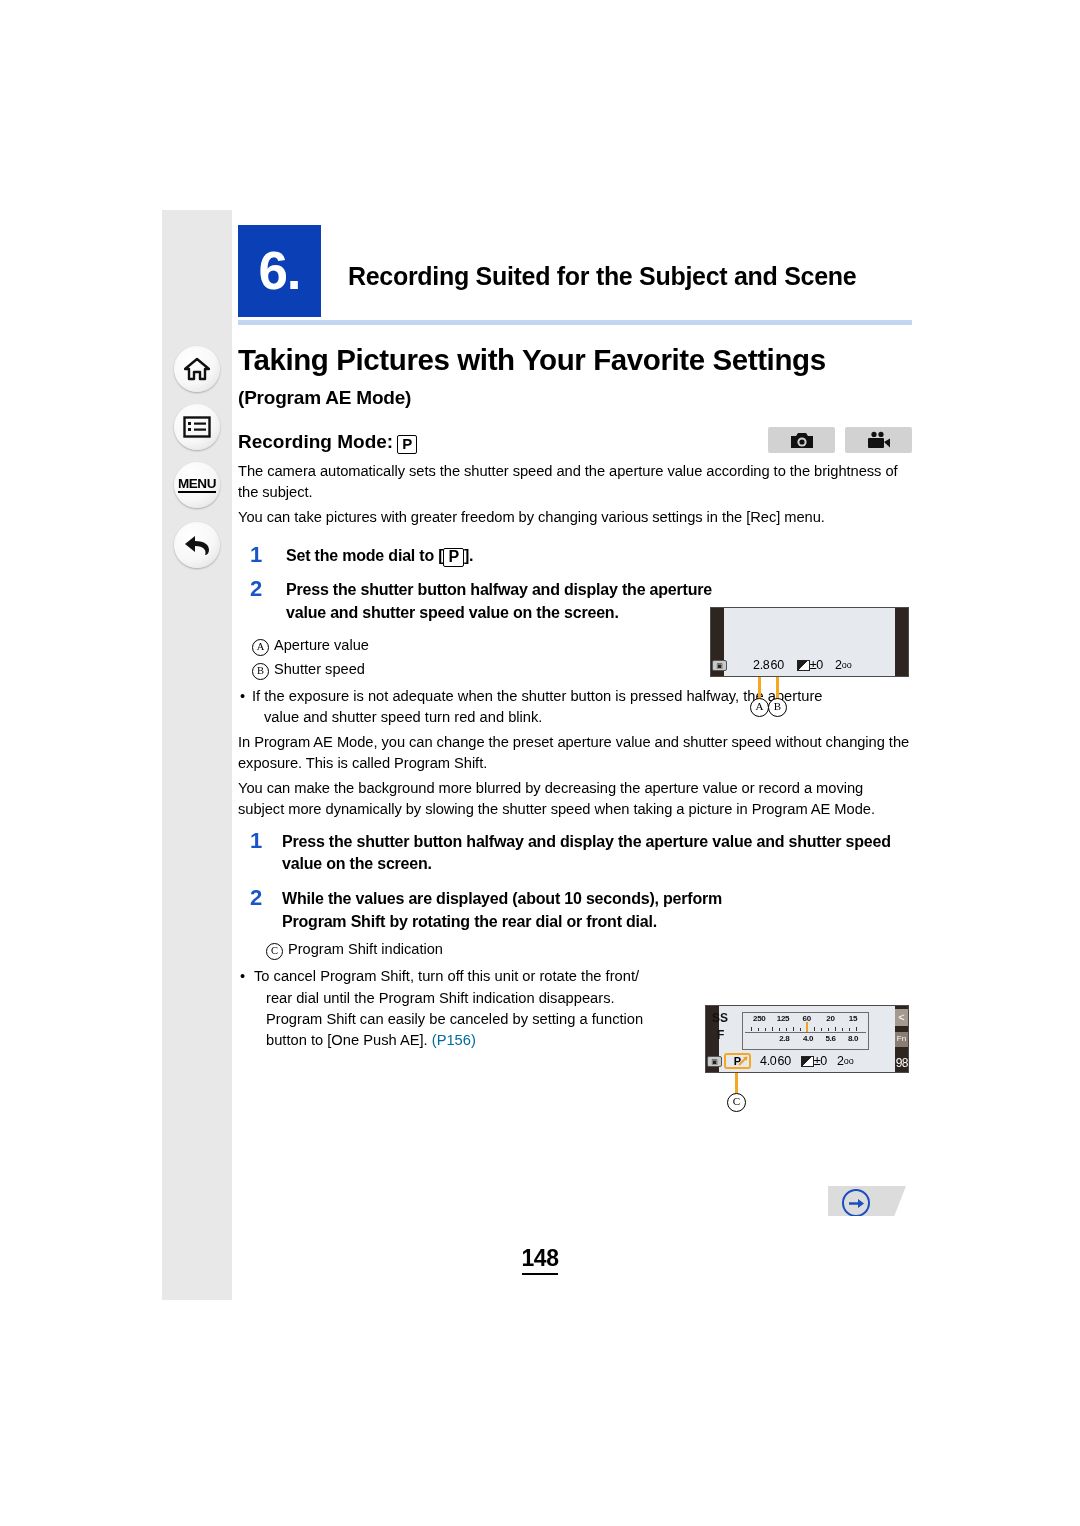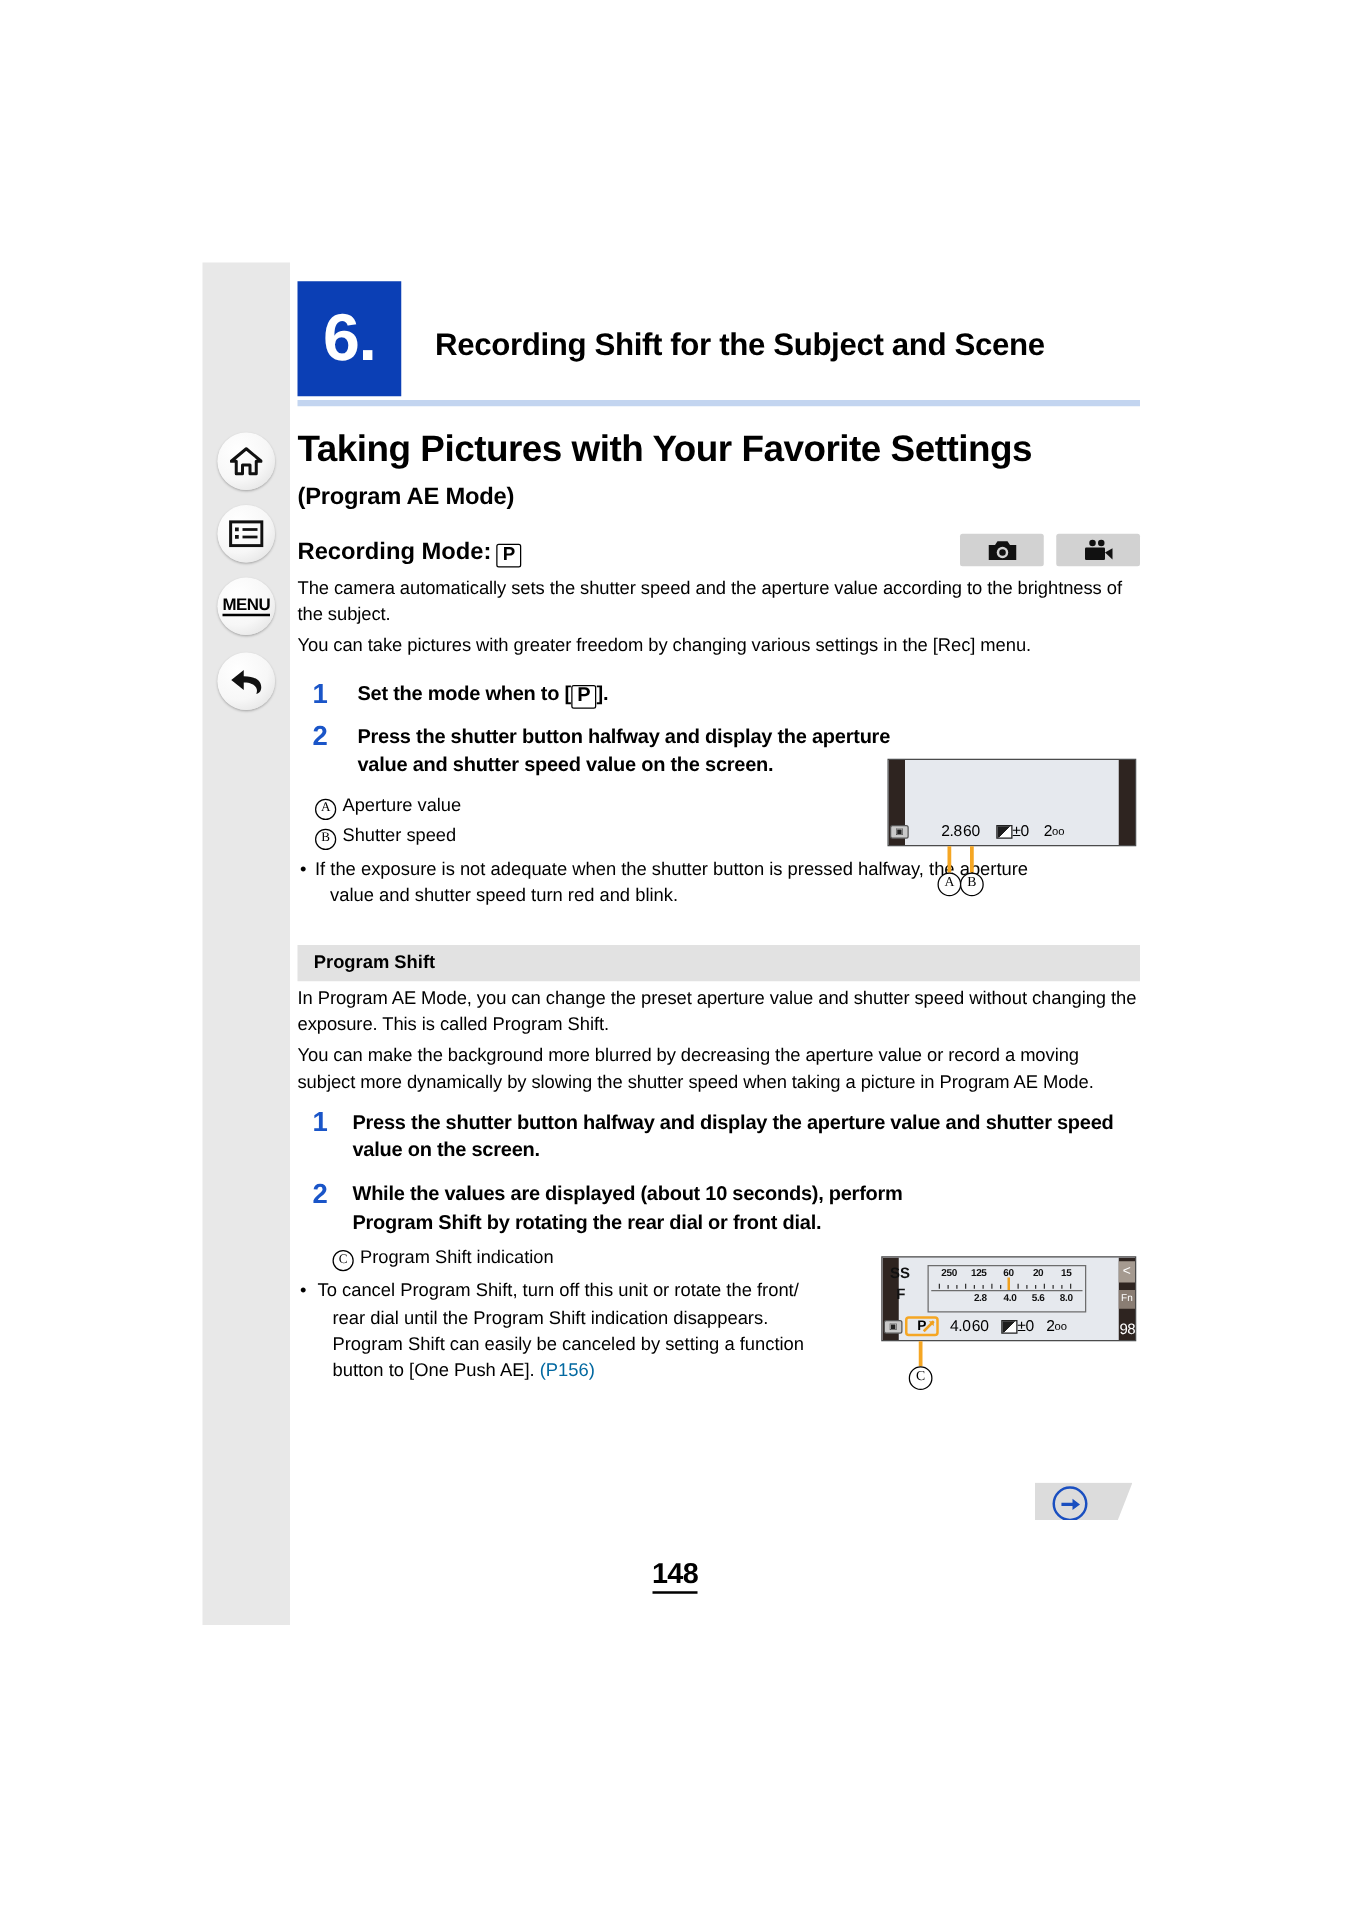--- a/index.html
+++ b/index.html
@@ -513,21 +513,21 @@
           <path d="M12 3 L12 8 C22 8 26 12 26 17 C26 20 24 22 22 22 C24 18 21 13 12 13 L12 19 L2 11 Z" fill="#111"></path>
         </svg>
       </span>
     </div>
   </div>
 
   <div id="content">
 
     <div id="chapter-head">
       <div id="chapter-num">6.</div>
-      <div id="chapter-title">Recording Shift for the Subject and Scene</div>
+      <div id="chapter-title">Recording Suited for the Subject and Scene</div>
     </div>
     <div id="head-rule"></div>
 
     <div id="main-title">Taking Pictures with Your Favorite Settings</div>
     <div id="sub-title">(Program AE Mode)</div>
 
     <div id="recmode-row">
       <span id="recmode-label">Recording Mode:</span><span class="box-key" id="recmode-p">P</span>
       <div id="mode-icons">
         <div class="mode-icon">
@@ -546,21 +546,21 @@
           </svg>
         </div>
       </div>
     </div>
 
     <div class="body-text">The camera automatically sets the shutter speed and the aperture value according to the brightness of the subject.</div>
     <div class="body-text">You can take pictures with greater freedom by changing various settings in the [Rec] menu.</div>
 
     <div class="step" style="margin-top:16px;">
       <span class="step-num">1</span>
-      <div class="step-text"><span>Set the mode when to [</span><span class="box-key">P</span><span>].</span></div>
+      <div class="step-text"><span>Set the mode dial to [</span><span class="box-key">P</span><span>].</span></div>
     </div>
 
     <div class="step" style="width:470px;">
       <span class="step-num">2</span>
       <div class="step-text">Press the shutter button halfway and display the aperture value and shutter speed value on the screen.</div>
     </div>
 
     <div style="margin-top:10px;">
       <div class="legend-row">
         <span class="circ">A</span><span>Aperture value</span>
@@ -569,23 +569,20 @@
         <span class="circ">B</span><span>Shutter speed</span>
       </div>
     </div>
 
     <div class="bullet-row">
       <span class="dot">•</span>
       <span>If the exposure is not adequate when the shutter button is pressed halfway, the aperture</span>
       <span class="indent">value and shutter speed turn red and blink.</span>
     </div>
 
-    <div id="ps-band">
-      <span>Program Shift</span>
-    </div>
 
     <div class="body-text" style="">In Program AE Mode, you can change the preset aperture value and shutter speed without changing the exposure. This is called Program Shift.</div>
     <div class="body-text">You can make the background more blurred by decreasing the aperture value or record a moving subject more dynamically by slowing the shutter speed when taking a picture in Program AE Mode.</div>
 
     <div class="step" style="margin-top:10px; padding-left:44px;">
       <span class="step-num">1</span>
       <div class="step-text">Press the shutter button halfway and display the aperture value and shutter speed value on the screen.</div>
     </div>
 
     <div class="step" style="padding-left:44px; width:455px;">

